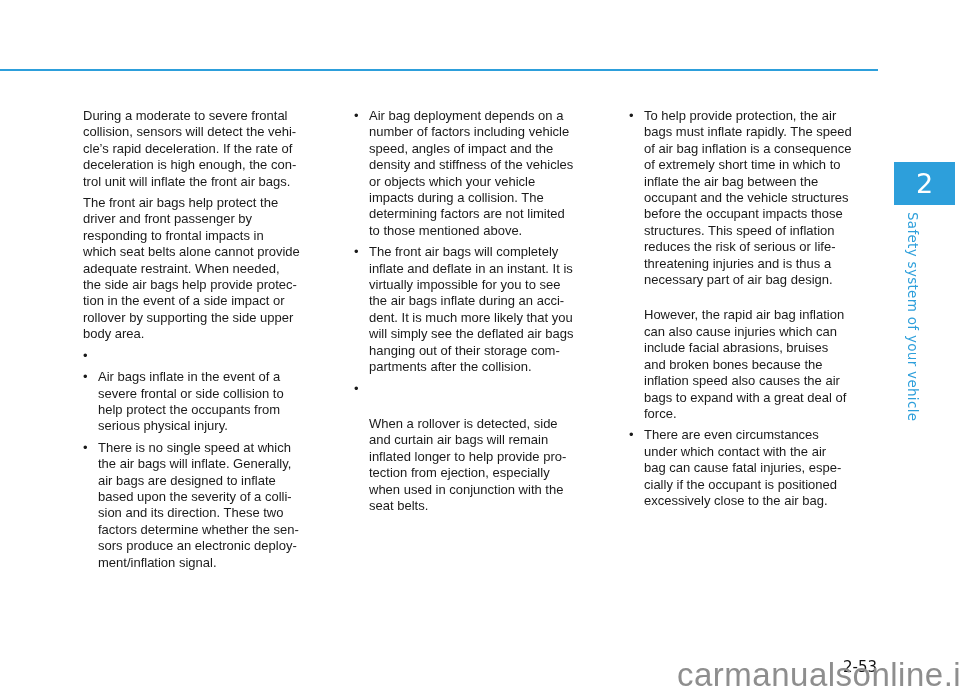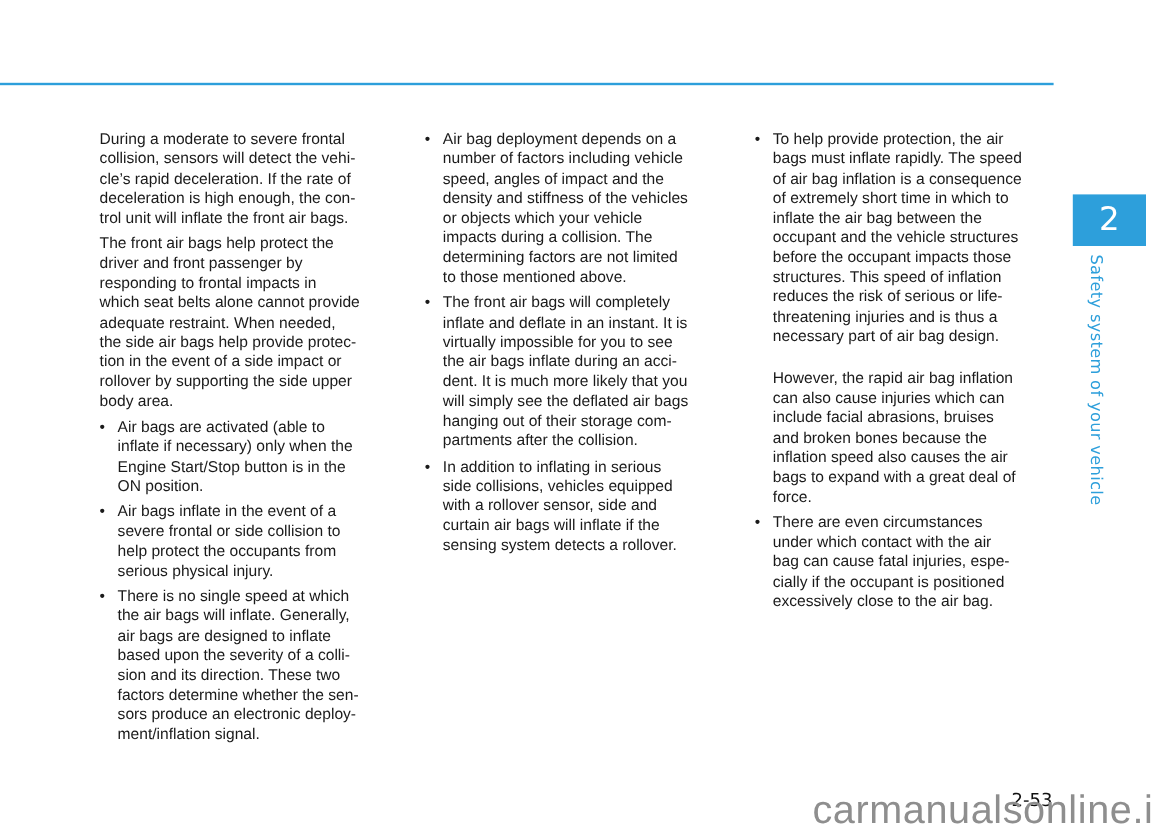--- a/index.html
+++ b/index.html
@@ -101,24 +101,20 @@
 driver and front passenger by
 responding to frontal impacts in
 which seat belts alone cannot provide
 adequate restraint. When needed,
 the side air bags help provide protec-
 tion in the event of a side impact or
 rollover by supporting the side upper
 body area.</p>
     <div class="bullet block">
       <span class="marker">•</span>
-      <p class="btext">Air bags are activated (able to
-inflate if necessary) only when the
-Engine Start/Stop button is in the
-ON position.</p>
     </div>
     <div class="bullet block">
       <span class="marker">•</span>
       <p class="btext">Air bags inflate in the event of a
 severe frontal or side collision to
 help protect the occupants from
 serious physical injury.</p>
     </div>
     <div class="bullet block">
       <span class="marker">•</span>
@@ -151,26 +147,27 @@
 inflate and deflate in an instant. It is
 virtually impossible for you to see
 the air bags inflate during an acci-
 dent. It is much more likely that you
 will simply see the deflated air bags
 hanging out of their storage com-
 partments after the collision.</p>
     </div>
     <div class="bullet block">
       <span class="marker">•</span>
-      <p class="btext">In addition to inflating in serious
-side collisions, vehicles equipped
-with a rollover sensor, side and
-curtain air bags will inflate if the
-sensing system detects a rollover.</p>
-    </div>
+    </div>
+    <p class="para block indent">When a rollover is detected, side
+and curtain air bags will remain
+inflated longer to help provide pro-
+tection from ejection, especially
+when used in conjunction with the
+seat belts.</p>
   </section>
 
   <section class="col col-3">
     <div class="bullet block">
       <span class="marker">•</span>
       <p class="btext">To help provide protection, the air
 bags must inflate rapidly. The speed
 of air bag inflation is a consequence
 of extremely short time in which to
 inflate the air bag between the

